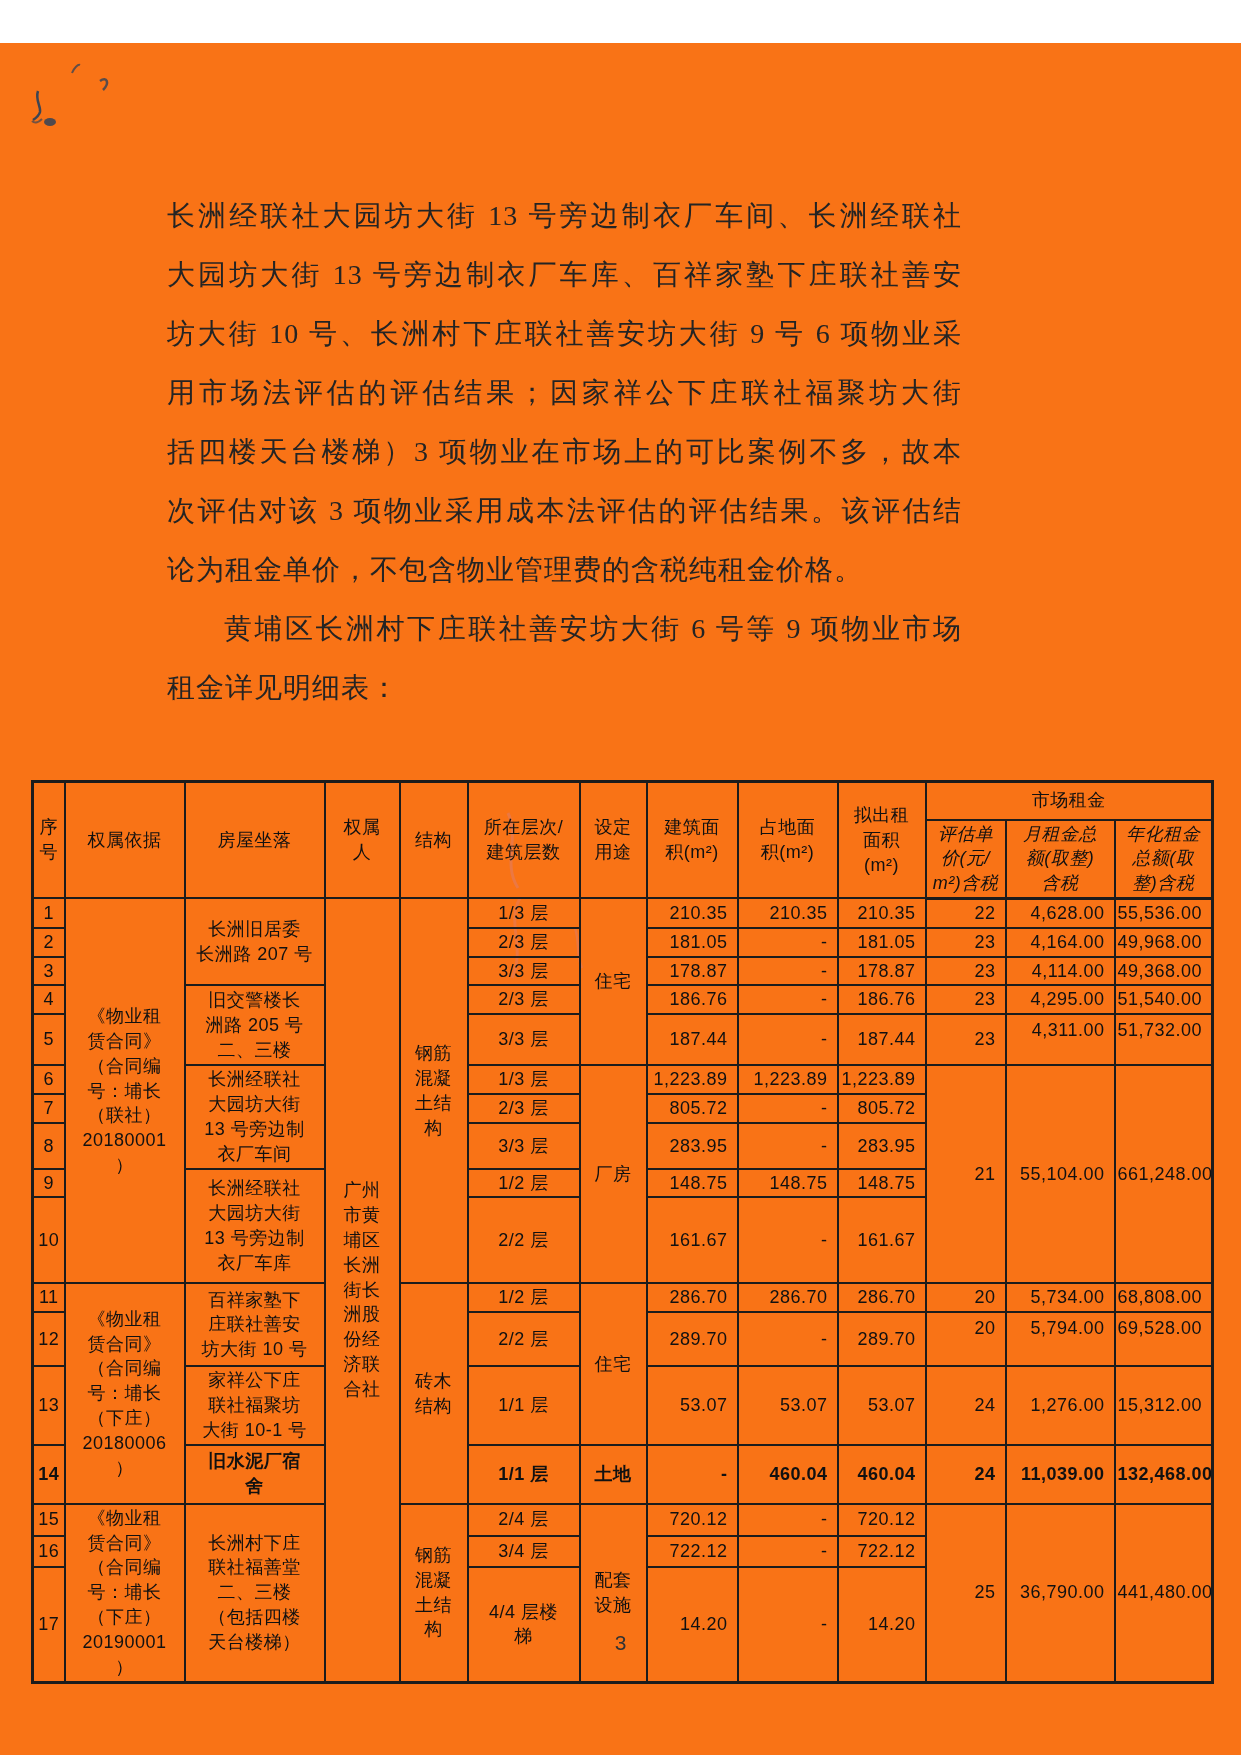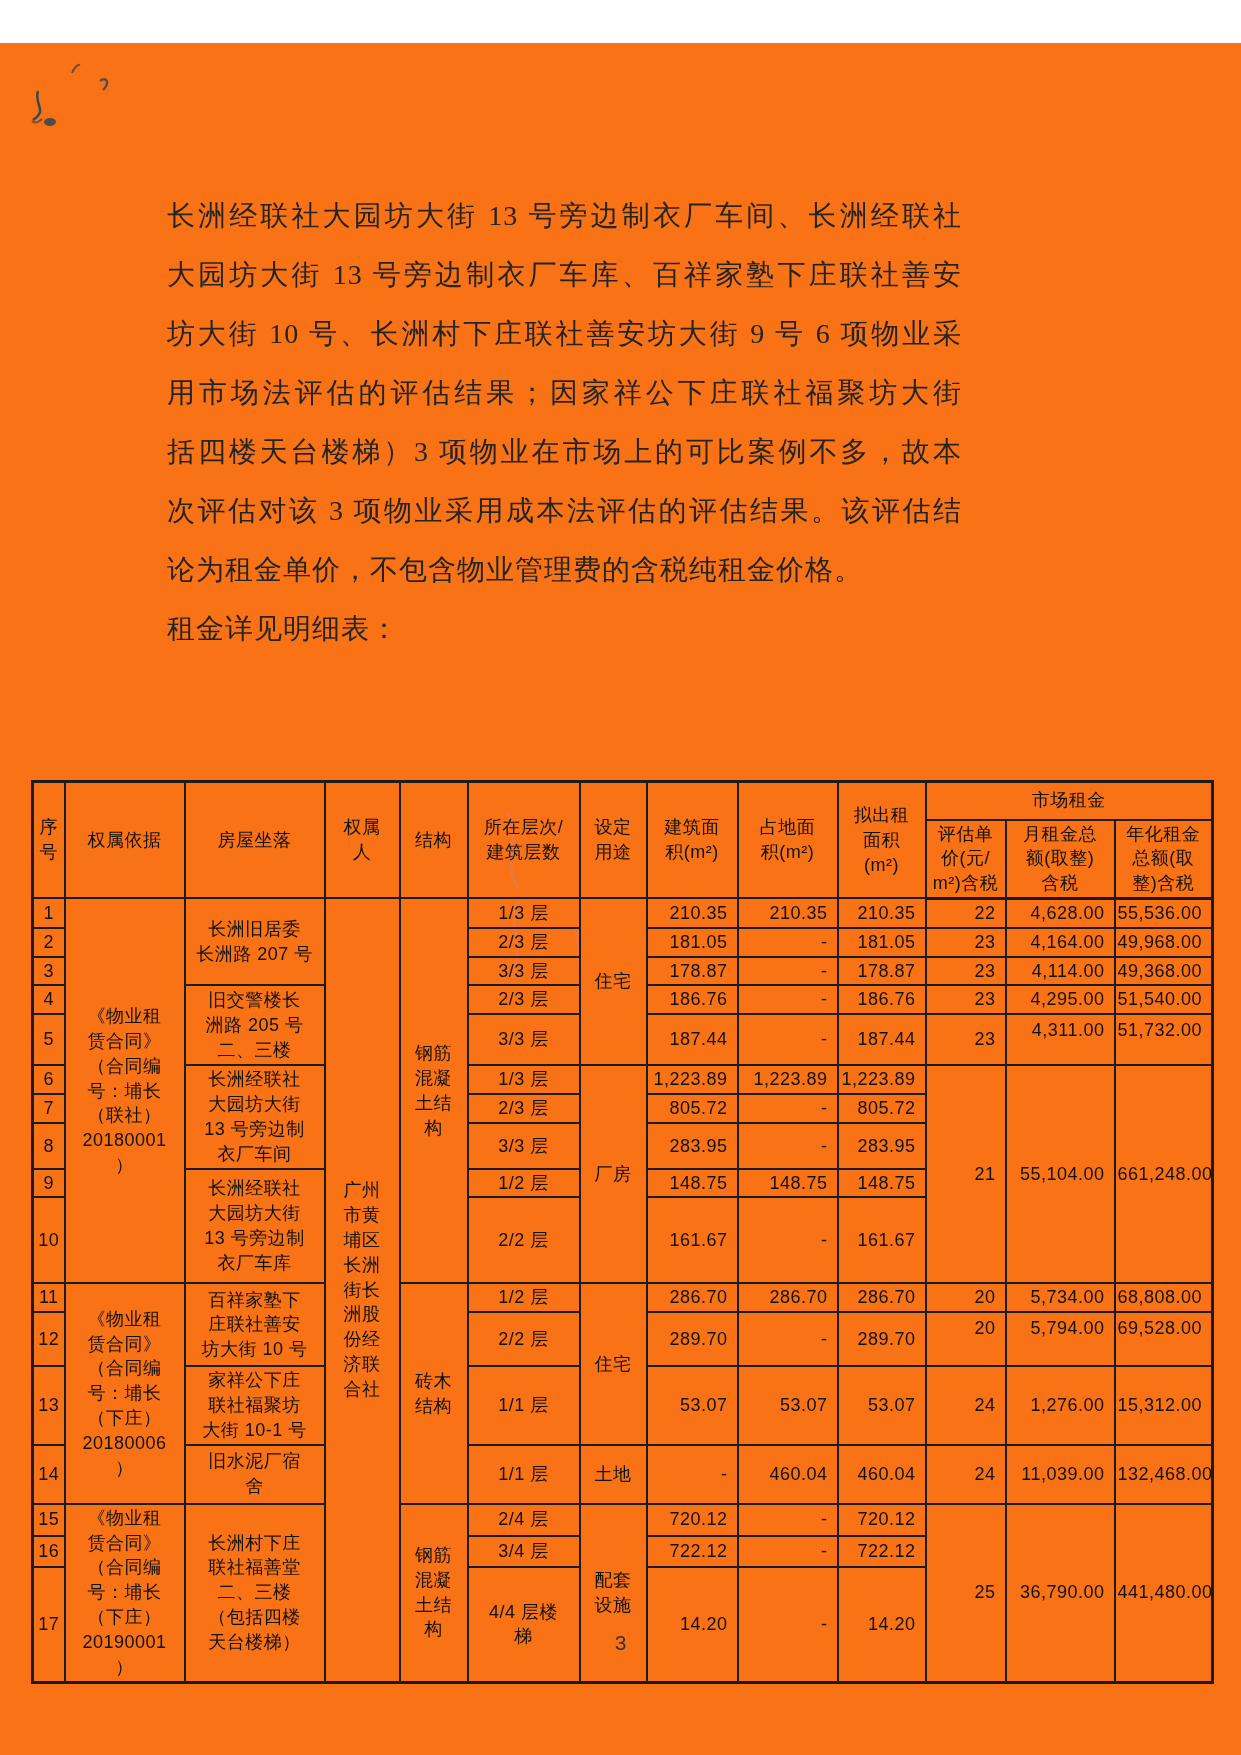--- a/index.html
+++ b/index.html
@@ -21,21 +21,21 @@
     position:absolute; left:31px; top:737px;
     border-collapse:collapse; table-layout:fixed; width:1180px;
     font-family:"Liberation Sans", sans-serif; font-size:18px; color:#111;
   }
   .rent-table th, .rent-table td {
     border:2px solid #1c1c1c; text-align:center; vertical-align:middle;
     white-space:pre-line; line-height:1.38; padding:1px 2px; letter-spacing:0.5px;
     overflow:hidden;
   }
   .rent-table { border:3px solid #1c1c1c; }
-  .rent-table thead tr:last-child th { border-bottom-width:3px; }
+  .rent-table thead tr:last-child th { border-bottom-width:3px;font-style:italic; }
   .rent-table th { font-weight:normal; }
   .rent-table td.num { text-align:right; padding-right:9px; }
   .rent-table td.top { vertical-align:top; padding-top:3px;border-radius:16px; }
   
   .pagenum {
     position:absolute; left:0; top:1588px; width:1241px; text-align:center;
     font-size:21px; color:#333; font-family:"Liberation Sans", sans-serif;
   }
   .artifact { position:absolute; pointer-events:none; }
 </style>
@@ -59,20 +59,21 @@
   </svg>
 
   <div class="para">
     <div class="line">长洲经联社大园坊大街 13 号旁边制衣厂车间、长洲经联社</div>
     <div class="line">大园坊大街 13 号旁边制衣厂车库、百祥家塾下庄联社善安</div>
     <div class="line">坊大街 10 号、长洲村下庄联社善安坊大街 9 号 6 项物业采</div>
     <div class="line">用市场法评估的评估结果；因家祥公下庄联社福聚坊大街</div>
     <div class="line">括四楼天台楼梯）3 项物业在市场上的可比案例不多，故本</div>
     <div class="line">次评估对该 3 项物业采用成本法评估的评估结果。该评估结</div>
     <div class="line short">论为租金单价，不包含物业管理费的含税纯租金价格。</div>
+    <div class="line indent">黄埔区长洲村下庄联社善安坊大街 6 号等 9 项物业市场</div>
     <div class="line short">租金详见明细表：</div>
   </div>
 
   <table class="rent-table">
     <colgroup>
       <col style="width:32px">
         <col style="width:120px">
         <col style="width:140px">
       <col style="width:75px">
         <col style="width:68px">
@@ -282,21 +283,21 @@
 联社福聚坊
 大街 10-1 号</td>
           <td>1/1 层</td>
           <td class="num">53.07</td>
           <td class="num">53.07</td>
           <td class="num">53.07</td>
           <td class="num">24</td>
           <td class="num">1,276.00</td>
           <td class="num">15,312.00</td>
         </tr>
-        <tr style="height: 59px;">
+        <tr style="height: 59px; font-weight: bold;">
           <td>14</td>
           <td>旧水泥厂宿
 舍</td>
           <td>1/1 层</td>
           <td>土地</td>
           <td class="num">-</td>
           <td class="num">460.04</td>
           <td class="num">460.04</td>
           <td class="num">24</td>
           <td class="num">11,039.00</td>

